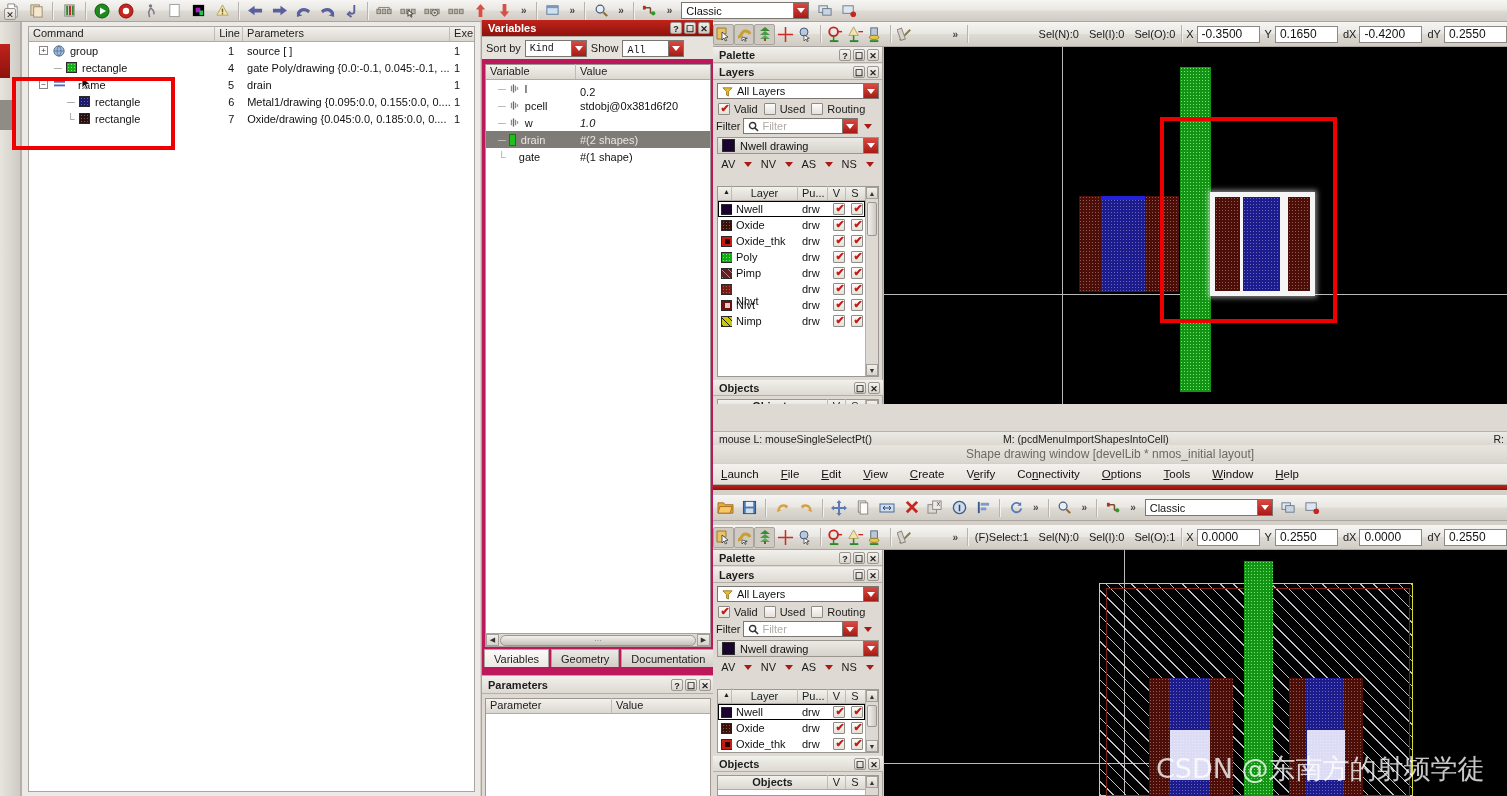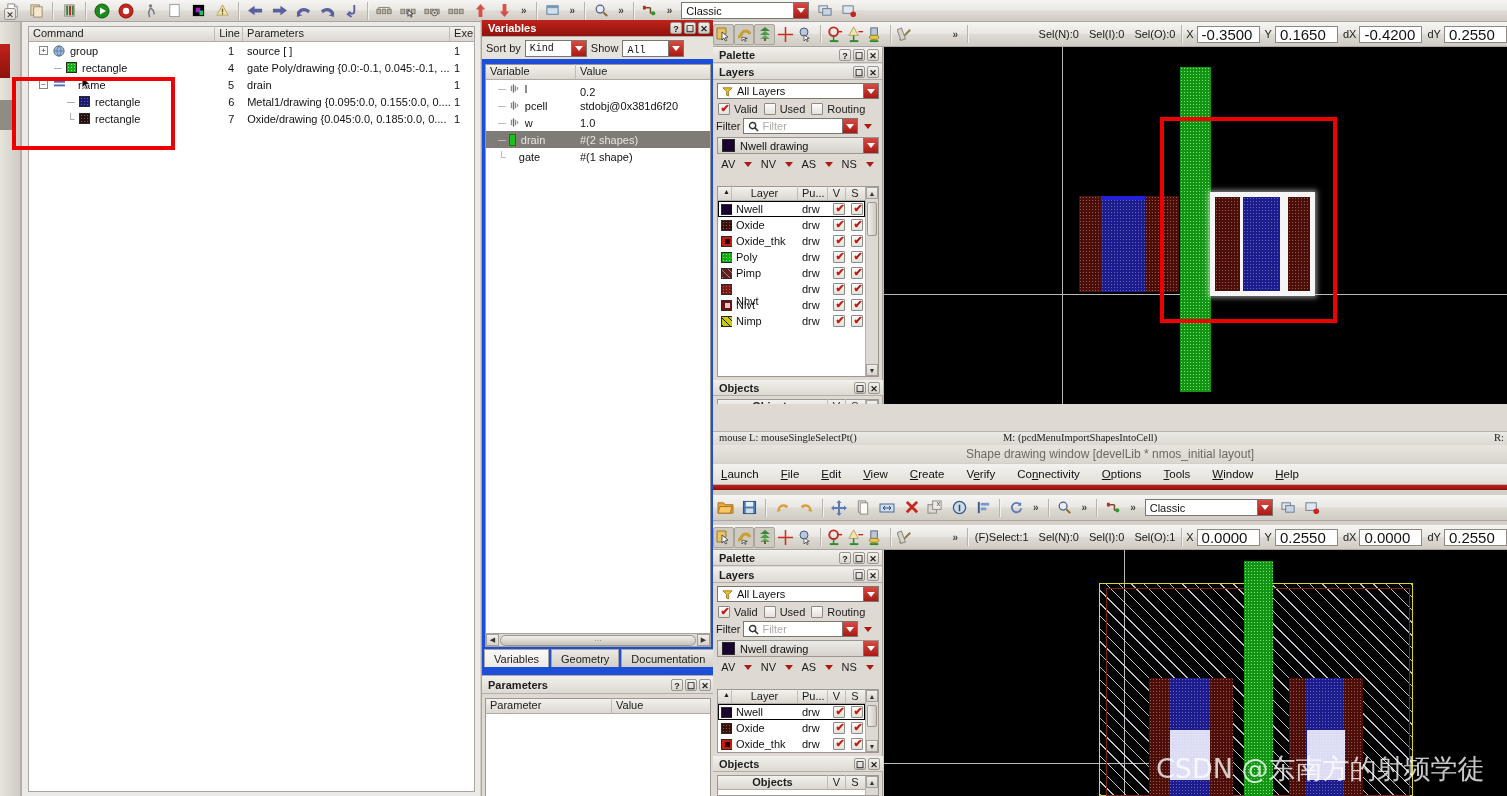--- a/index.html
+++ b/index.html
@@ -40,21 +40,21 @@
     border-left:1px solid #7a7672;
     display:flex; align-items:center; justify-content:center;
   }
   .combo .arrow:after{
     content:""; border-left:4px solid transparent; border-right:4px solid transparent;
     border-top:5px solid #fff;
   }
 
   .numfield {
     height:17px; background:#fff; border:1px solid #8d8884;
-    font-size:15px; color:#111; display:flex; align-items:center;
+    font-size:12px; color:#111; display:flex; align-items:center;
     padding-left:4px;
   }
   .lbl { font-size:11px; color:#1a1a1a; }
 
   
   .paneltitle {
     height:16px; display:flex; align-items:center;
     background: linear-gradient(to bottom,#f2f0ec,#ddd9d2);
     border-bottom:1px solid #b3aea7;
     font-weight:bold; font-size:11px; color:#1c1c1c;
@@ -123,22 +123,22 @@
     background-size:3px 3px;
   }
   .dot-green {
     background-image: radial-gradient(rgba(150,255,150,.75) 0.7px, transparent 0.8px);
     background-size:3px 3px;
   }
 
   .wm { position:absolute; color:rgba(255,255,255,.78); font-size:27px; white-space:nowrap;
         font-family:"DejaVu Sans", sans-serif; }
 
-  .statusline { display:flex; align-items:flex-start; height:13px; font-size:10.5px;
-                background:linear-gradient(to bottom,#eceae5,#dcd8d1); color:#1a1a1a;font-family:Liberation Serif, serif; }
+  .statusline { display:flex; align-items:flex-end; height:13px; font-size:10.5px;
+                background:linear-gradient(to bottom,#eceae5,#dcd8d1); color:#1a1a1a; }
   .titleline { height:17px; display:flex; align-items:center; justify-content:center;
                font-size:12px; color:#6d6862; background:linear-gradient(to bottom,#e8e5df,#d9d5ce);}
 </style>
 </head>
 <body>
 
 <div id="root">
 
 <div class="toolbar" style="position:absolute;left:0;top:0;width:1507px;height:22px;">
   <div class="tbbtn">
@@ -411,21 +411,21 @@
           <div style="width:208px;">Oxide/drawing {0.045:0.0, 0.185:0.0, 0....</div>
           <div style="width:24px;">1</div>
         </div>
       </div>
     </div>
 
     <div style="position:absolute;left:-10px;top:55px;width:163px;height:73px;border:4px solid #ee0000;"></div>
   </div>
 </div>
 
-<div style="position:absolute;left:481px;top:20px;width:232px;height:776px;background:#1d4ed8;border-left:1px solid #a8a39c;">
+<div style="position:absolute;left:481px;top:20px;width:232px;height:776px;background:#be185d;border-left:1px solid #a8a39c;">
 
   <div class="paneltitle red" style="height:17px;">
     <span>Variables</span>
     <div class="ptbtns">
       <div class="ptb">?</div>
       <div class="ptb">☐</div>
       <div class="ptb">✕</div>
     </div>
   </div>
 
@@ -486,21 +486,21 @@
         <span style="margin-left:3px;display:flex;">
           <svg width="11" height="11" viewBox="0 0 12 12">
                 <rect x="2" y="3" width="1.4" height="6" fill="#8a8a8a"></rect>
                 <rect x="4.2" y="1.5" width="1.4" height="9" fill="#6a6a6a"></rect>
                 <rect x="6.4" y="3" width="1.4" height="6" fill="#8a8a8a"></rect>
                 <rect x="8.6" y="4.5" width="1.4" height="3" fill="#9a9a9a"></rect>
               </svg>
         </span>
         <span style="margin-left:5px;">w</span>
       </div>
-      <div style="width:134px;">1.0</div>
+      <div style="width:134px;font-style:italic;">1.0</div>
     </div>
 
     <div class="trow" style="background:#7f7b76;color:#e8e6e2;">
       <div style="width:90px;display:flex;align-items:center;padding-left:12px;">
         <span style="color:#cfcbc6;">─</span>
         <span style="margin-left:3px;width:7px;height:12px;background:#1dc01d;border:1px solid #0d7a0d;display:inline-block;"></span>
         <span style="margin-left:5px;">drain</span>
       </div>
       <div style="width:134px;">#(2 shapes)</div>
     </div>

